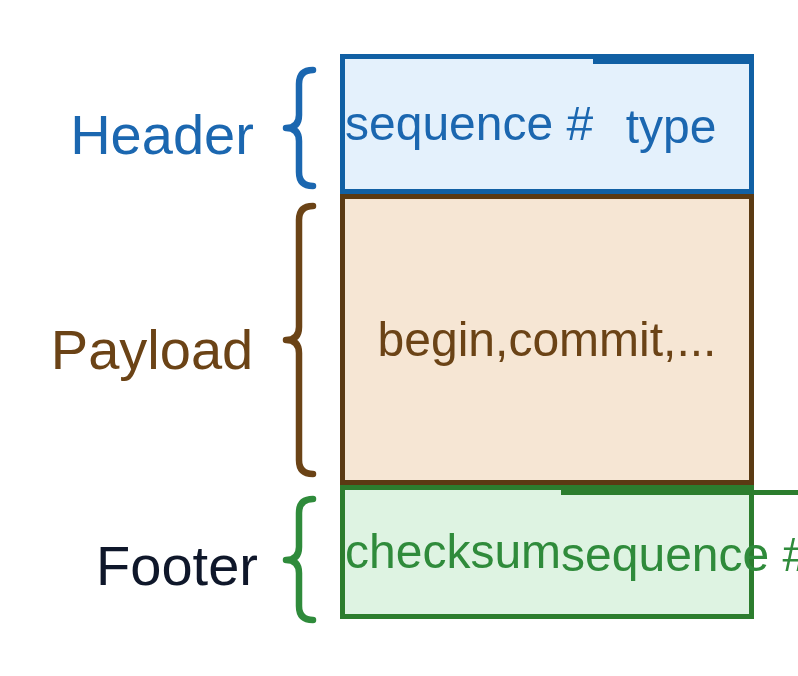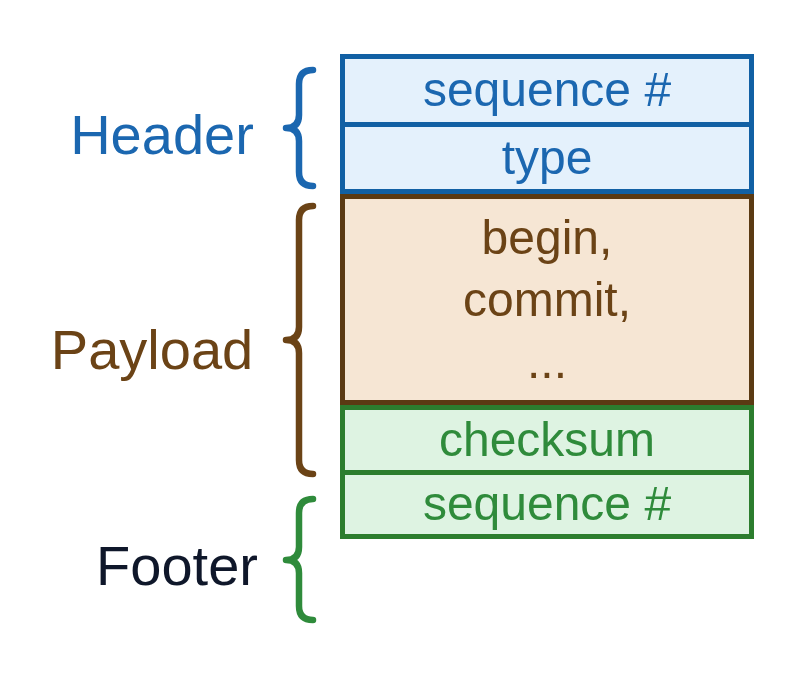--- a/index.html
+++ b/index.html
@@ -42,32 +42,32 @@
 
   .box {
     position: absolute;
     left: 340px;
     top: 54px;
     width: 414px;
   }
   .section {
     box-sizing: border-box;
     display: flex;
-    flex-direction: column;
+    flex-direction: row;
   }
   .sec-header {
     height: 140px;
     background: #e4f1fc;
     border: 5px solid #1160a4;
     color: #1b67b0;
   }
   .sec-header .cell + .cell { border-top: 5px solid #1160a4; }
 
   .sec-payload {
-    height: 211px;
+    height: 291px;
     background: #f6e6d4;
     border: 5px solid #5b3a13;
     color: #6b4316;
     align-items: center;
     justify-content: center;
   }
   .sec-footer {
     height: 134px;
     background: #def3e2;
     border: 5px solid #2c7d2e;

